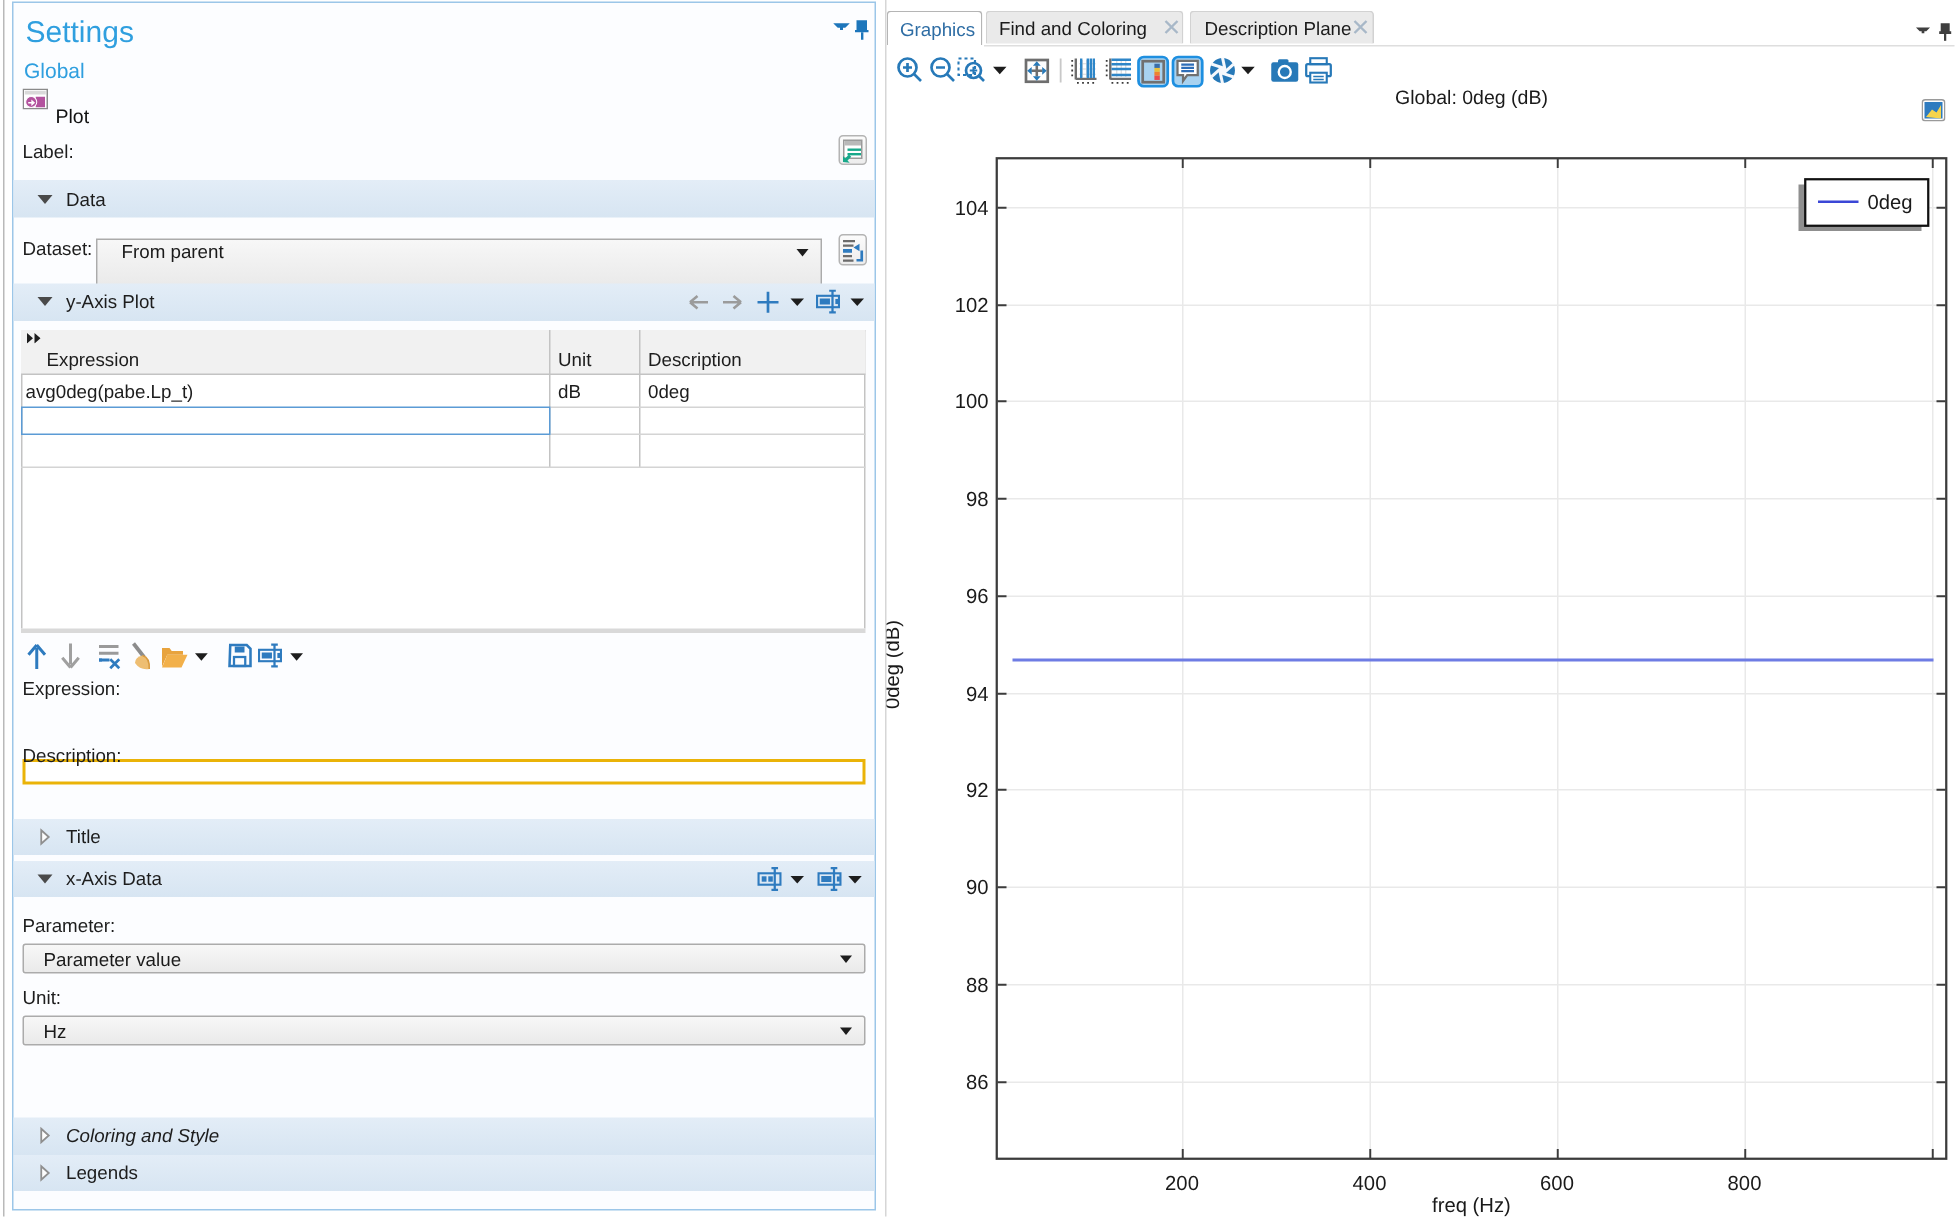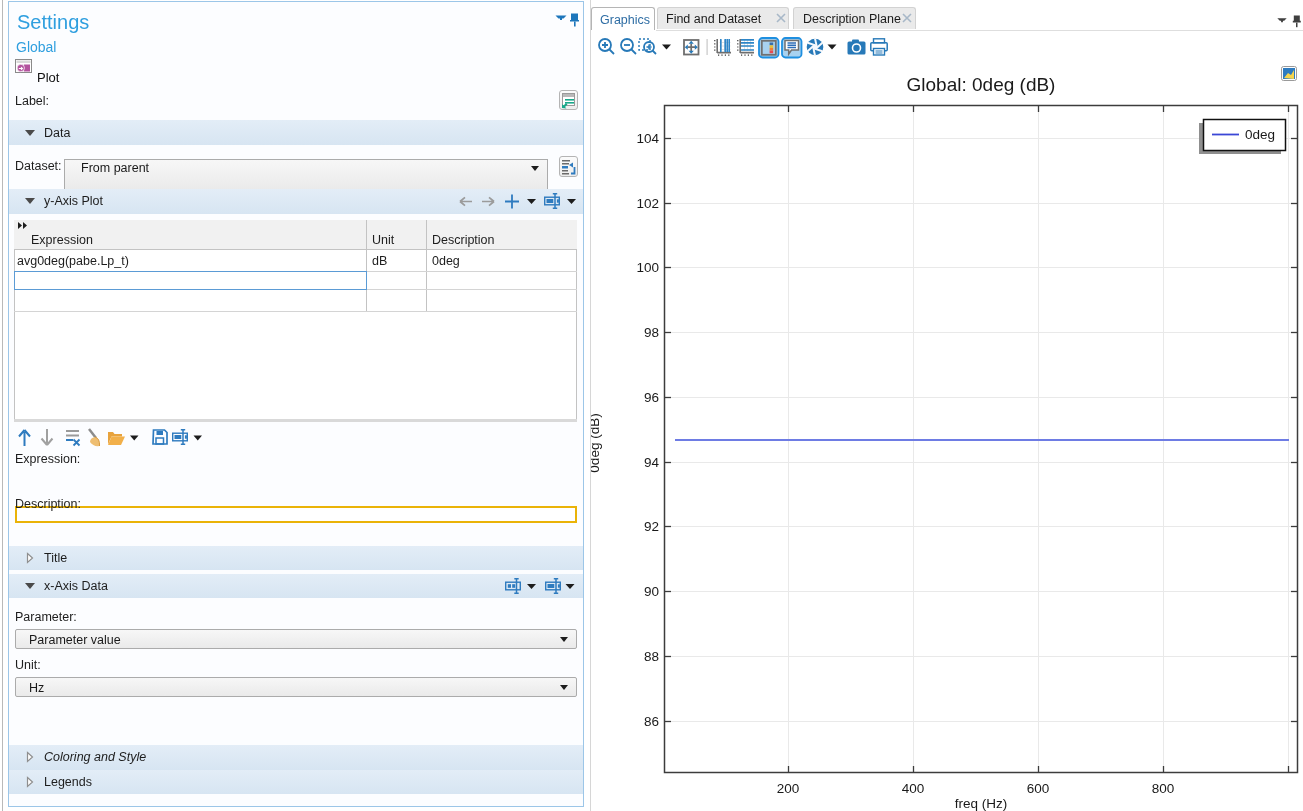--- a/index.html
+++ b/index.html
@@ -211,21 +211,21 @@
     <div class="t">Legends</div>
   </div>
 
 <div class="abs" style="left:590px; top:0; width:1px; height:811px; background:#d6d6d6;"></div>
 
 <div class="abs" style="left:656px; top:30px; width:647px; height:1px; background:#dedede;"></div>
 <div class="abs" style="left:657px; top:7px; width:132px; height:22px; background:#eaeaea; border:1px solid #d2d2d2; border-bottom:none; border-radius:3px 3px 0 0;"></div>
 <div class="abs" style="left:793px; top:7px; width:123px; height:22px; background:#eaeaea; border:1px solid #d2d2d2; border-bottom:none; border-radius:3px 3px 0 0;"></div>
 <div class="abs" style="left:591px; top:7px; width:64px; height:23px; background:#ffffff; border:1px solid #b5b5b5; border-bottom:none; border-radius:3px 3px 0 0;"></div>
 <div class="abs" style="left:600px; top:13px; font-size:12.5px; color:#2e6da4;">Graphics</div>
-<div class="abs" style="left:666px; top:12px; font-size:12.5px;">Find and Dataset</div>
+<div class="abs" style="left:666px; top:12px; font-size:12.5px;">Find and Coloring</div>
 <svg class="abs" style="left:776px; top:13px;" width="10" height="10">
     <path d="M1 1 L9 9 M9 1 L1 9" stroke="#a8b8c8" stroke-width="1.6"></path>
   </svg>
 <div class="abs" style="left:803px; top:12px; font-size:12.5px;">Description Plane</div>
 <svg class="abs" style="left:902px; top:13px;" width="10" height="10">
     <path d="M1 1 L9 9 M9 1 L1 9" stroke="#a8b8c8" stroke-width="1.6"></path>
   </svg>
 
 <svg class="abs" style="left:1277px; top:18px;" width="10" height="6">
     <path d="M0.3 0.3 L9.7 0.3 L7.2 2.8 L5.9 2.8 L5.9 4.2 L4.1 4.2 L4.1 2.8 L2.8 2.8 Z" fill="#3f3f3f"></path>
@@ -318,21 +318,21 @@
   </g>
 
   <g transform="translate(275,2)">
     <rect x="3.5" y="0.8" width="11" height="4" fill="none" stroke="#2779b8" stroke-width="1.4"></rect>
     <rect x="0.8" y="4.8" width="16.4" height="8" rx="1" fill="none" stroke="#2779b8" stroke-width="1.5"></rect>
     <rect x="3.5" y="10.5" width="11" height="6.5" fill="#ffffff" stroke="#2779b8" stroke-width="1.4"></rect>
     <path d="M5.5 13 h7 M5.5 15 h7" stroke="#2779b8" stroke-width="1.1"></path>
   </g>
 </svg>
 
-<div class="abs" style="left:664px; top:74px; width:634px; text-align:center; font-size:19px; color:#1a1a1a;">Global: 0deg (dB)</div>
+<div class="abs" style="left:664px; top:57px; width:634px; text-align:center; font-size:13px; color:#1a1a1a;">Global: 0deg (dB)</div>
 
 <svg class="abs" style="left:1281px; top:66px;" width="16" height="15">
   <rect x="0.5" y="0.5" width="15" height="14" rx="2" fill="#fdfdfd" stroke="#9a9a9a"></rect>
   <rect x="2" y="2" width="12" height="11" fill="#2e7bbf"></rect>
   <path d="M3 12 l4-5 3 2 3-5 v9 Z" fill="#f6d44c"></path>
 </svg>
 
 <svg class="abs" style="left:591px; top:95px;" width="712" height="716" font-family="Liberation Sans, sans-serif">
 
   <g stroke="#e9e9e9" stroke-width="1">

